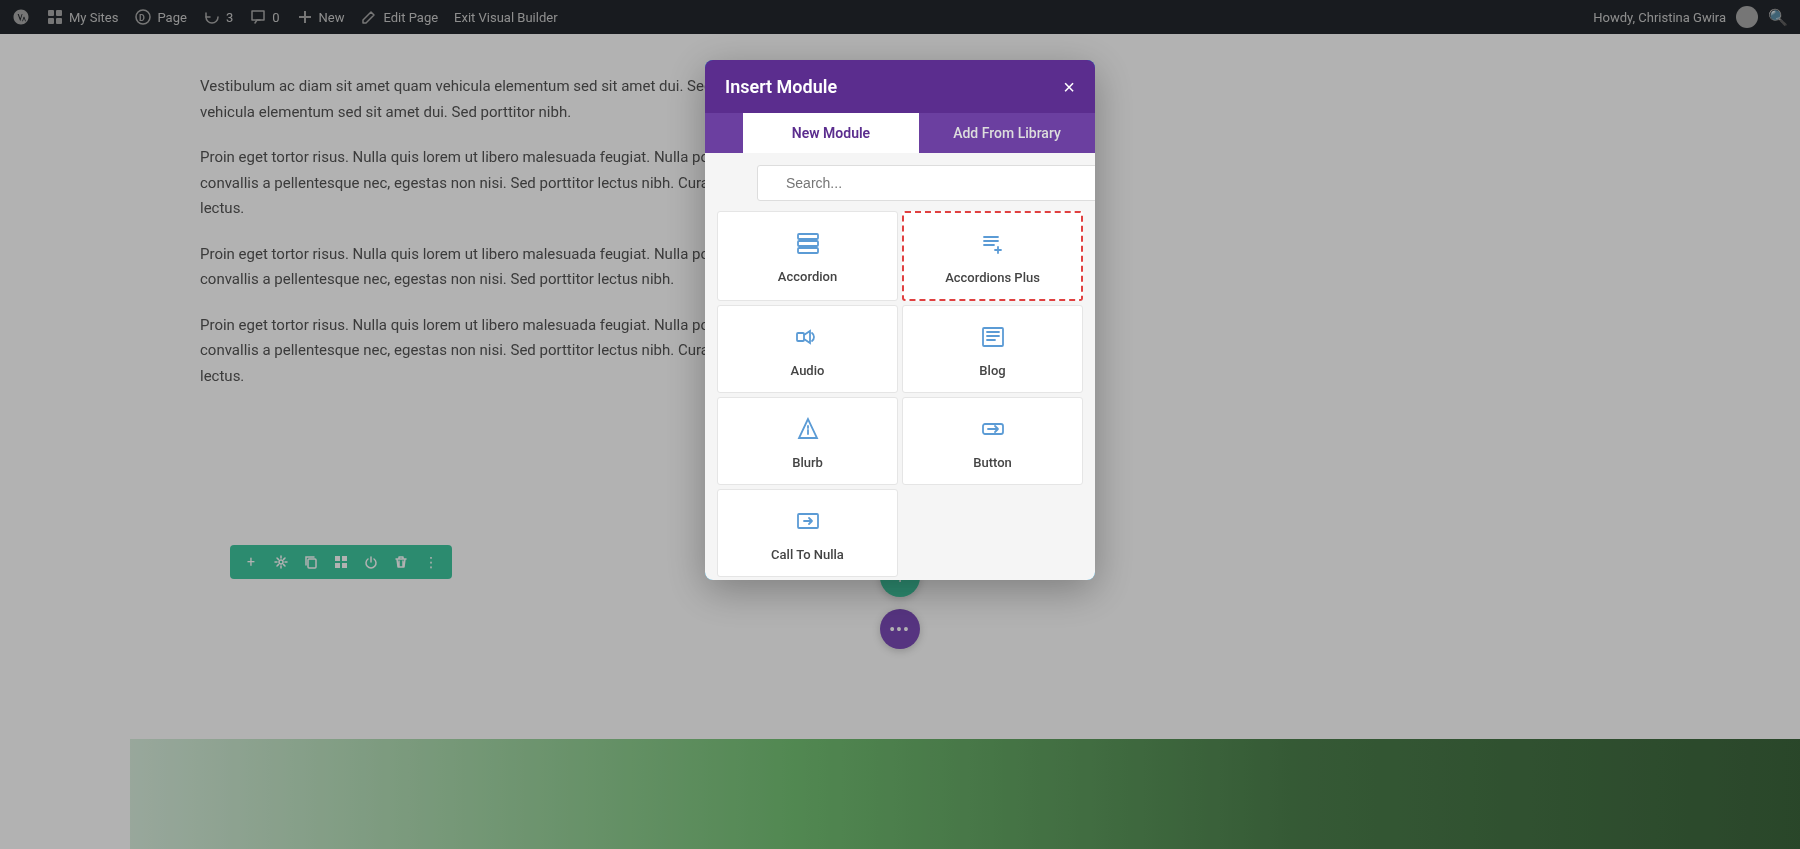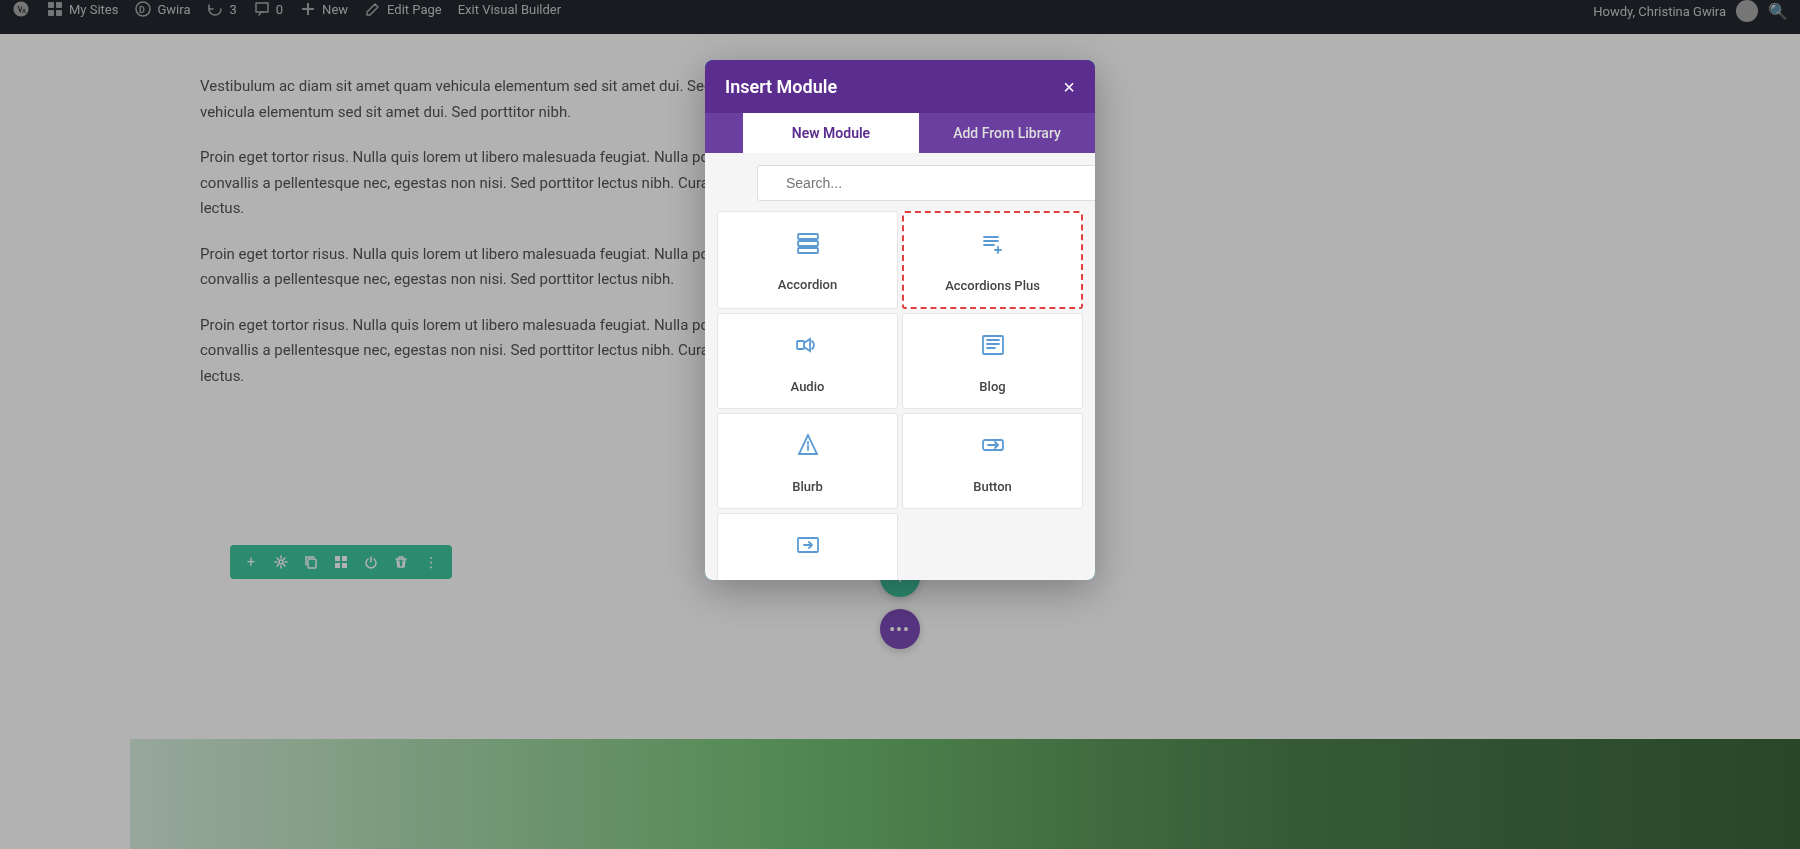--- a/index.html
+++ b/index.html
@@ -10,21 +10,21 @@
       min-height: 849px;
       overflow: hidden;
       position: relative;
     }
 
     
     .admin-bar {
       background: #23282d;
       height: 34px;
       display: flex;
-      align-items: flex-start;
+      align-items: center;
       padding: 0 12px;
       gap: 32px;
       position: relative;
       z-index: 100;
     }
     .admin-bar-left {
       display: flex;
       align-items: center;
       gap: 16px;
       flex: 1;
@@ -201,21 +201,21 @@
     }
     .module-item {
       background: #fff;
       border: 1px solid #e5e5e5;
       border-radius: 3px;
       padding: 18px 10px 14px;
       display: flex;
       flex-direction: column;
       align-items: center;
       cursor: pointer;
-      gap: 16px;
+      gap: 8px;
       transition: background 0.15s;
     }
     .module-item.highlighted {
       border: 2px dashed #e04040;
       background: #fff;
     }
     .module-item-icon {
       font-size: 22px;
       color: #5b9bd5;
     }
@@ -269,21 +269,21 @@
       <span>My Sites</span>
     </a>
 
     <a class="admin-bar-item">
       <span class="admin-bar-icon">
         <svg width="16" height="16" viewBox="0 0 16 16" fill="#aaa">
             <circle cx="8" cy="8" r="7" stroke="#aaa" fill="none" stroke-width="1.5"></circle>
             <text x="4" y="12" fill="#aaa" font-size="9" font-weight="bold">D</text>
           </svg>
       </span>
-      <span>Gwira</span>
+      <span>Page</span>
     </a>
 
     <a class="admin-bar-item">
       <span class="admin-bar-icon">
         <svg width="16" height="16" viewBox="0 0 16 16" fill="none" stroke="#aaa" stroke-width="1.5">
             <path d="M14 8A6 6 0 1 1 2 8" stroke-linecap="round"></path>
             <polyline points="2,4 2,8 6,8" stroke-linecap="round" stroke-linejoin="round"></polyline>
           </svg>
       </span>
       <span>3</span>

